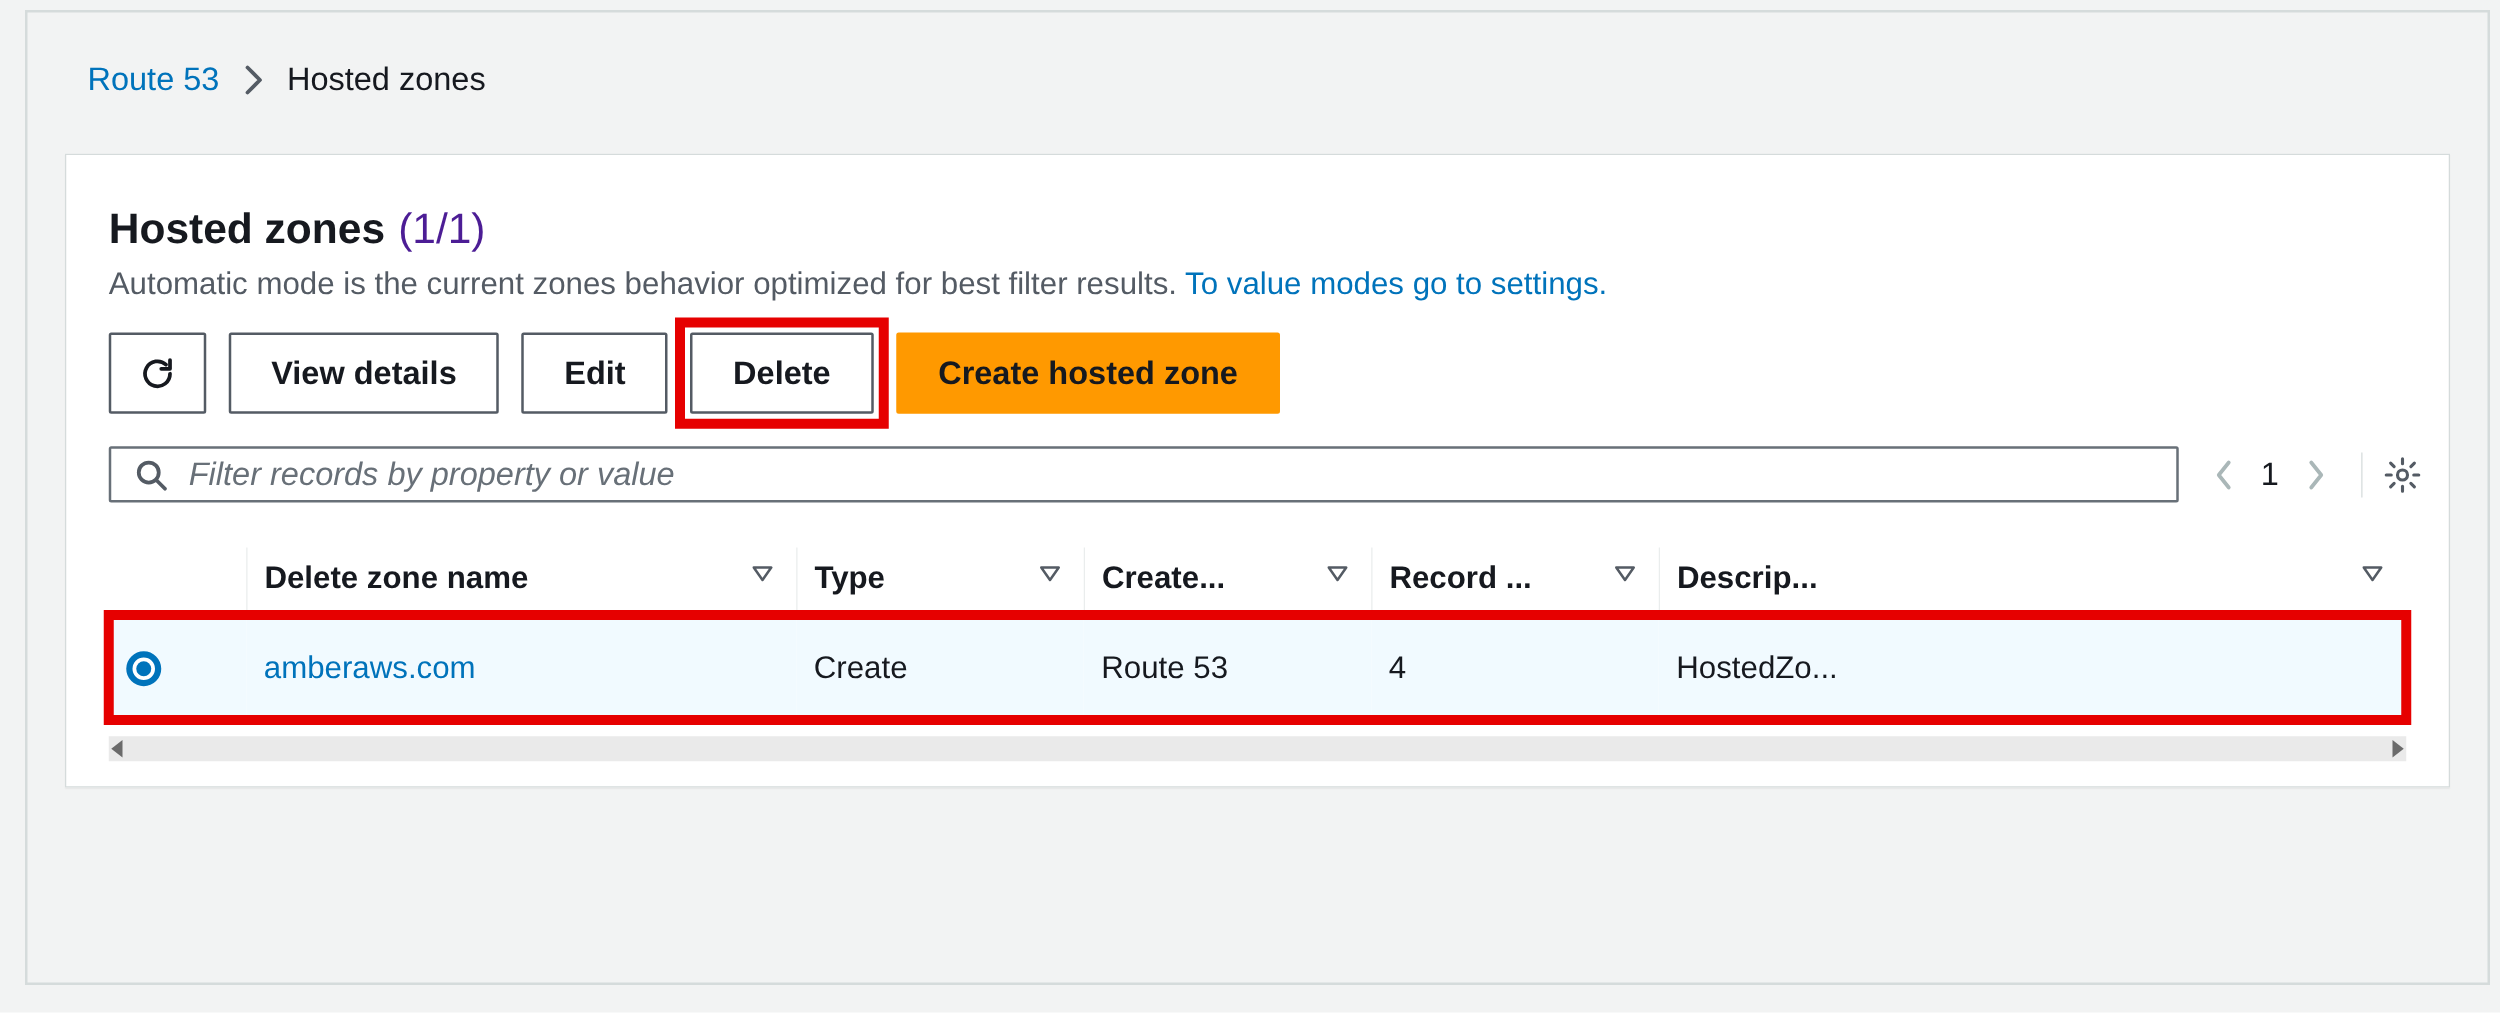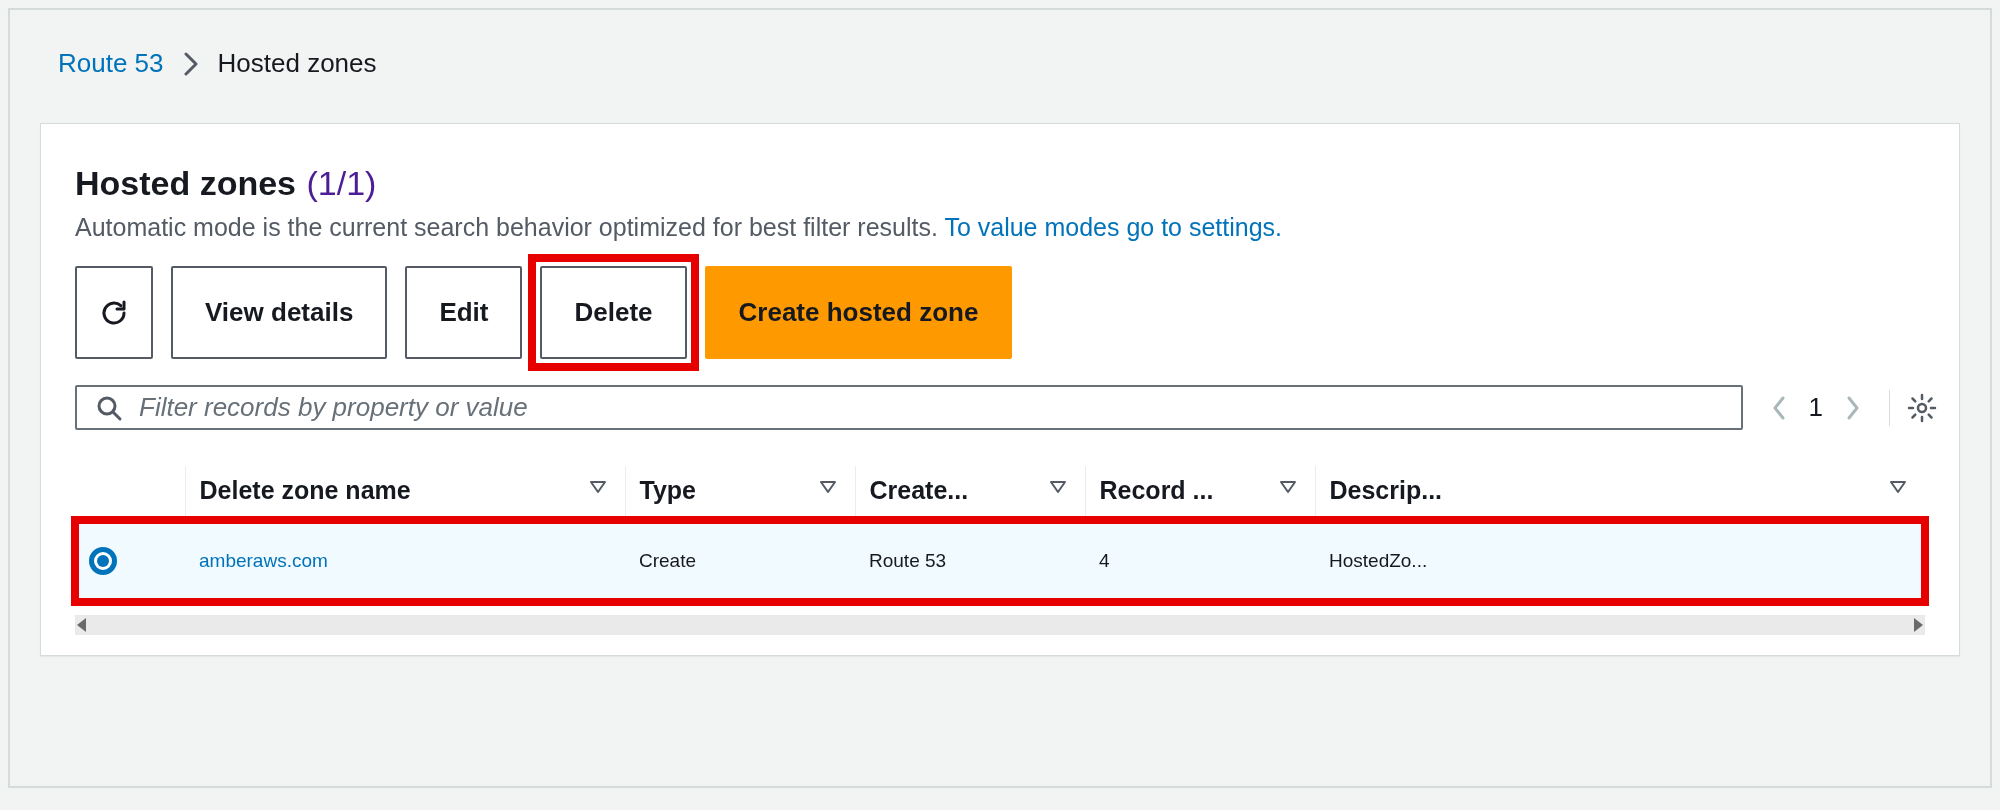--- a/index.html
+++ b/index.html
@@ -8,20 +8,21 @@
     font-family: "Amazon Ember", "Helvetica Neue", Arial, sans-serif;
     background: #f2f3f3;
     color: #16191f;
     padding: 8px;
   }
   .outer {
     border: 2px solid #d5dbdb;
     background: #f2f3f3;
     padding: 38px 30px 20px 30px;
     min-height: 780px;
+    margin-left: 12px;
   }
 
   
   .breadcrumb {
     display: flex;
     align-items: center;
     font-size: 26px;
     gap: 20px;
     margin-bottom: 44px;
     padding-left: 18px;
@@ -63,21 +64,21 @@
     gap: 18px;
     margin-top: 24px;
     align-items: stretch;
   }
   .btn {
     border: 2px solid #545b64;
     background: #fff;
     color: #16191f;
     font-size: 26px;
     font-weight: 700;
-    padding: 29px 32px;
+    padding: 15px 32px;
     cursor: pointer;
     display: inline-flex;
     align-items: center;
     justify-content: center;
     border-radius: 2px;
   }
   .btn.icon-only { padding: 12px 22px; }
   .btn.primary {
     background: #ff9900;
     border-color: #ff9900;
@@ -164,21 +165,21 @@
     right: 18px;
     top: 14px;
     color: #545b64;
   }
   tbody tr.selected {
     background: #f1faff;
     border-top: 2px solid #0073bb;
     border-bottom: 2px solid #0073bb;
   }
   tbody td {
-    font-size: 19px;
+    font-size: 25px;
     padding: 26px 14px;
     white-space: nowrap;
     overflow: hidden;
     text-overflow: ellipsis;
   }
   tbody td.link { color: #0073bb; }
   .radio-outer {
     width: 28px; height: 28px;
     border: 5px solid #0073bb;
     border-radius: 50%;
@@ -230,21 +231,21 @@
     <span class="current">Hosted zones</span>
   </nav>
 
   <section class="panel">
 
     <div>
       <h1>Hosted zones</h1>
       <span class="count">(1/1)</span>
     </div>
     <p class="subtitle">
-      <span>Automatic mode is the current search behavior optimized for best filter results. </span><a href="#">To value modes go to settings.</a>
+      <span>Automatic mode is the current zones behavior optimized for best filter results. </span><a href="#">To value modes go to settings.</a>
     </p>
 
     <div class="btn-row">
       <button class="btn icon-only">
         <span>
           <svg width="30" height="30" viewBox="0 0 30 30">
               <path d="M25 15a10 10 0 1 1-3.2-7.3" stroke="#16191f" stroke-width="3" fill="none" stroke-linecap="round"></path>
               <path d="M25 4v7h-7" stroke="#16191f" stroke-width="3" fill="none" stroke-linecap="round" stroke-linejoin="round"></path>
             </svg>
         </span>

